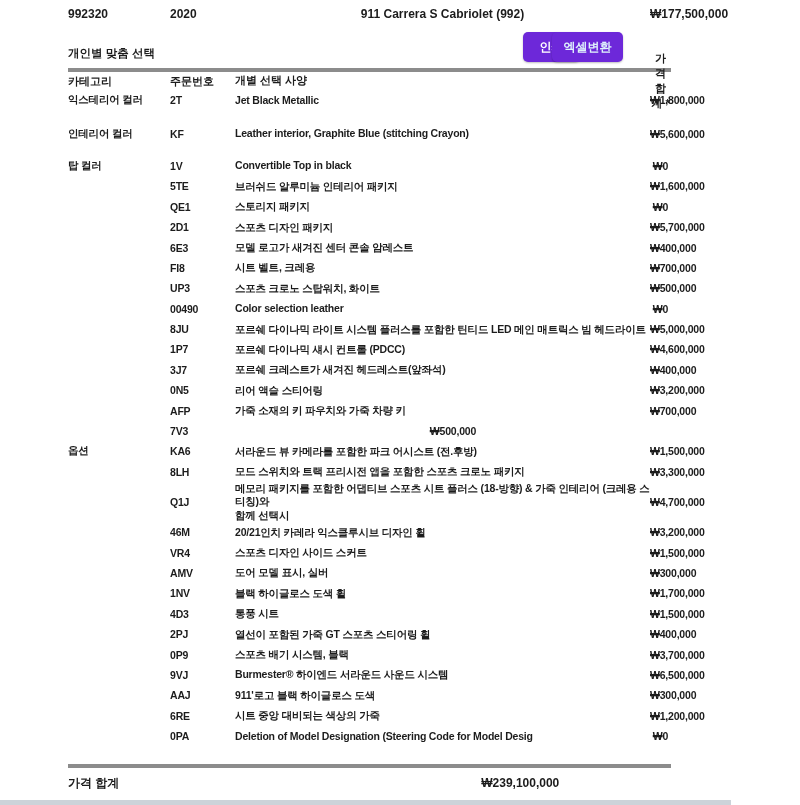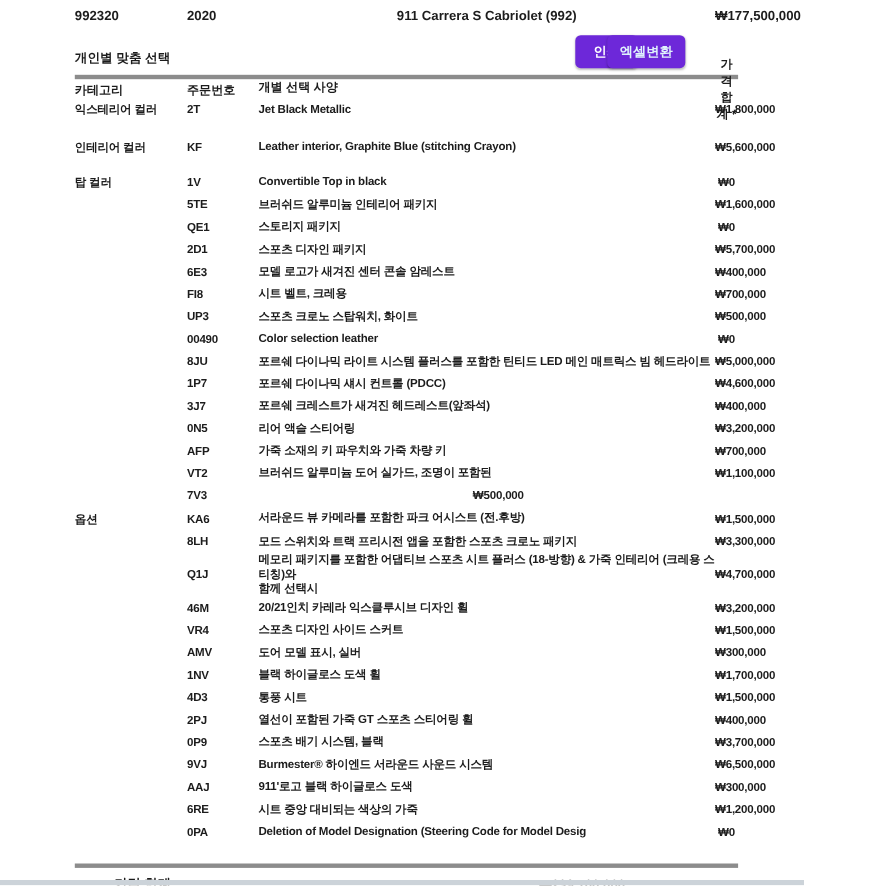--- a/index.html
+++ b/index.html
@@ -63,21 +63,21 @@
   .header-row .col-desc { }
 
   
   .rows { font-size: 10.5px; letter-spacing: -0.2px; }
   .group:nth-child(2) { margin-top: 13px; }
   .group:nth-child(3) { margin-top: 12px; }
   .row { min-height: 20.4px; }
   .row.two-line { min-height: 40px; }
 
   
-  .total-row { height: 30px; font-size: 12px; margin-left: 36px; }
+  .total-row { height: 30px; font-size: 12px; }
   .total-row .col-label { flex: 1; }
 
   
   .corner-fragment {
     position: absolute;
     left: 772px;
     top: -16px;
     width: 60px;
     height: 60px;
     border: 2px solid #d7d7d7;
@@ -212,26 +212,20 @@
     <div class="col-price">₩3,200,000</div>
   </div>
           <div class="grid-row row">
     <div class="col-cat"></div>
     <div class="col-code">AFP</div>
     <div class="col-desc">가죽 소재의 키 파우치와 가죽 차량 키</div>
     <div class="col-price">₩700,000</div>
   </div>
           <div class="grid-row row">
     <div class="col-cat"></div>
-    <div class="col-code">VT2</div>
-    <div class="col-desc">브러쉬드 알루미늄 도어 실가드, 조명이 포함된</div>
-    <div class="col-price">₩1,100,000</div>
-  </div>
-          <div class="grid-row row">
-    <div class="col-cat"></div>
     <div class="col-code">7V3</div>
     <div class="col-price">₩500,000</div>
   </div>
         </div>
         <div class="group">
           <div class="grid-row row">
     <div class="col-cat">옵션</div>
     <div class="col-code">KA6</div>
     <div class="col-desc">서라운드 뷰 카메라를 포함한 파크 어시스트 (전.후방)</div>
     <div class="col-price">₩1,500,000</div>

